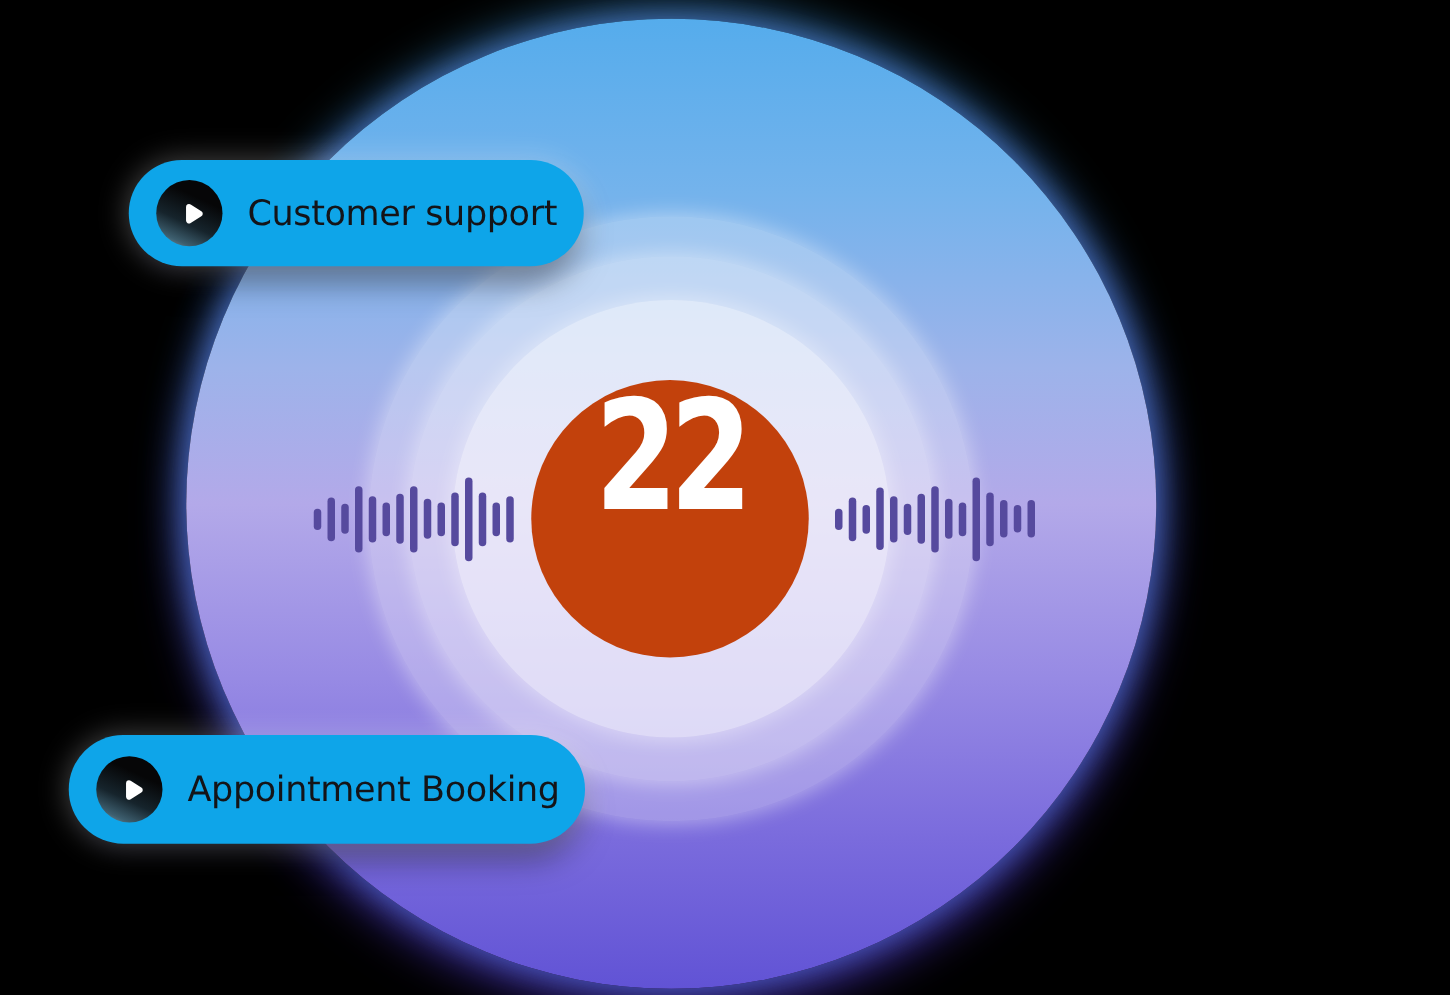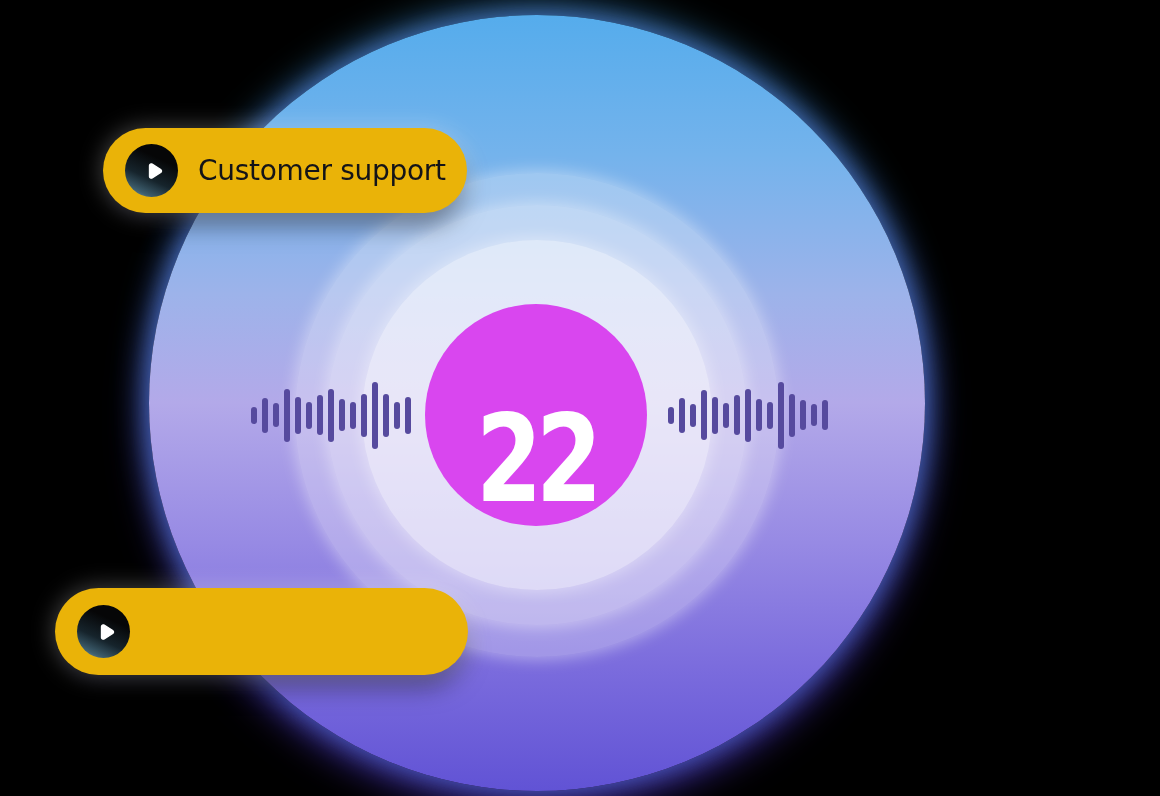--- a/index.html
+++ b/index.html
@@ -51,23 +51,23 @@
             background: rgba(255, 255, 255, 0.45); }
 
   
   .logo-disc {
     position: absolute;
     left: 425px;
     top: 304px;
     width: 222px;
     height: 222px;
     border-radius: 50%;
-    background: #d946ef;
-    display: flex;
-    align-items: flex-end;
+    background: #c2410c;
+    display: flex;
+    align-items: flex-start;
     justify-content: center;
   }
   .logo-text {
     color: #ffffff;
     font-size: 122px;
     font-weight: 700;
     letter-spacing: -8px;
     transform: scaleX(0.78);
     line-height: 1;
     padding-bottom: 6px;
@@ -89,21 +89,21 @@
   .bar {
     flex: 0 0 auto;
     width: 6px;
     border-radius: 4px;
     background: var(--wave-color, #564a9e);
   }
 
   
   .badge {
     position: absolute;
-    background: #eab308;
+    background: #0ea5e9;
     border-radius: 48px;
     display: flex;
     align-items: center;
     cursor: pointer;
     box-shadow:
       0 0 22px 2px rgba(255, 255, 255, 0.25),
       0 16px 26px -6px rgba(5, 5, 15, 0.55);
   }
   .badge-customer-support   { left: 103px; top: 128px; width: 364px; height: 85px; }
   .badge-lead-generation    { left: 708px; top: 280px; width: 340px; height: 83px; }
@@ -195,15 +195,16 @@
     <span class="badge-label">Customer support</span>
   </div>
 
 
   <div class="badge badge-appointment-booking">
     <span class="play-btn">
       <svg width="22" height="22" viewBox="0 0 24 24">
         <path d="M8.2 6.1c0-1.5 1.6-2.4 2.9-1.6l9.3 5.9c1.2.8 1.2 2.5 0 3.2l-9.3 5.9c-1.3.8-2.9-.1-2.9-1.6z" fill="#ffffff" stroke="#ffffff" stroke-width="1.5" stroke-linejoin="round"></path>
       </svg>
     </span>
+    <span class="badge-label">Appointment Booking</span>
   </div>
 
 </div>
 
 </body></html>

